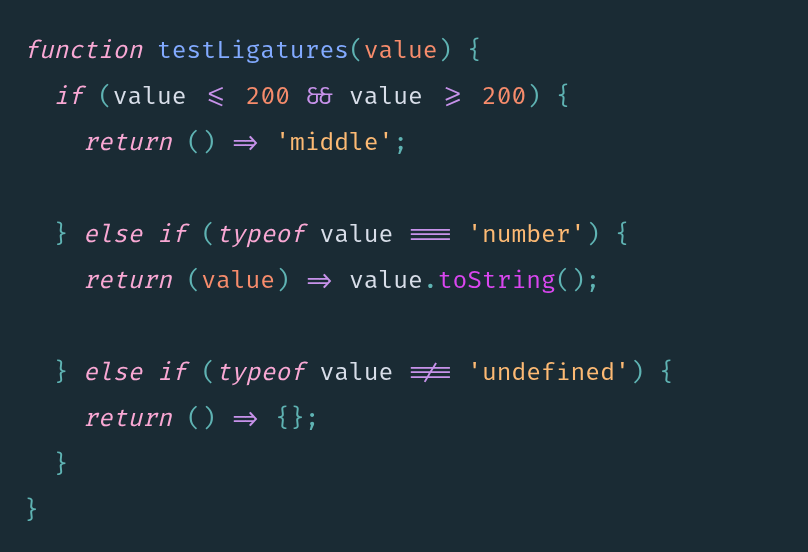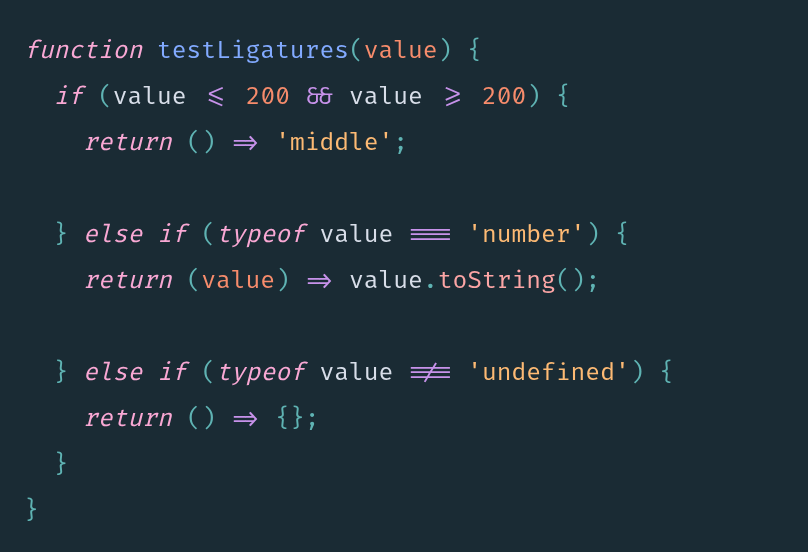--- a/index.html
+++ b/index.html
@@ -21,21 +21,21 @@
     white-space: pre;
   }
   .kw   { color: #f9a8d4; font-style: italic; }     
   .fn   { color: #82aaff; margin-top: 48px; }                          
   .punc { color: #5fb3b3; }                          
   .op   { color: #c792ea; }                          
   .prm  { color: #f78c6c; }                          
   .var  { color: #d8dee9; }                          
   .num  { color: #f78c6c; }                          
   .str  { color: #fdba74; }                          
-  .call { color: #fca5a5; margin-top: 32px; }                          
+  .call { color: #d946ef; margin-top: 32px; }                          
   .ig   { color: #344752; }                          
 </style>
 </head>
 <body>
 
 <pre class="code"><span><span class="kw">function</span> <span class="fn">testLigatures</span><span class="punc">(</span><span class="prm">value</span><span class="punc">)</span> <span class="punc">{</span></span>
 <span><span>  </span><span class="kw">if</span> <span class="punc">(</span><span class="var">value</span> <span class="op">&lt;=</span> <span class="num">200</span> <span class="op">&amp;&amp;</span> <span class="var">value</span> <span class="op">&gt;=</span> <span class="num">200</span><span class="punc">)</span> <span class="punc">{</span></span>
 <span><span class="ig">  </span><span>  </span><span class="kw">return</span> <span class="punc">(</span><span class="punc">)</span> <span class="op">=&gt;</span> <span class="str">'middle'</span><span class="punc">;</span></span>
 <span><span class="ig">  </span></span>
 <span><span>  </span><span class="punc">}</span> <span class="kw">else</span> <span class="kw">if</span> <span class="punc">(</span><span class="kw">typeof</span> <span class="var">value</span> <span class="op">===</span> <span class="str">'number'</span><span class="punc">)</span> <span class="punc">{</span></span>

